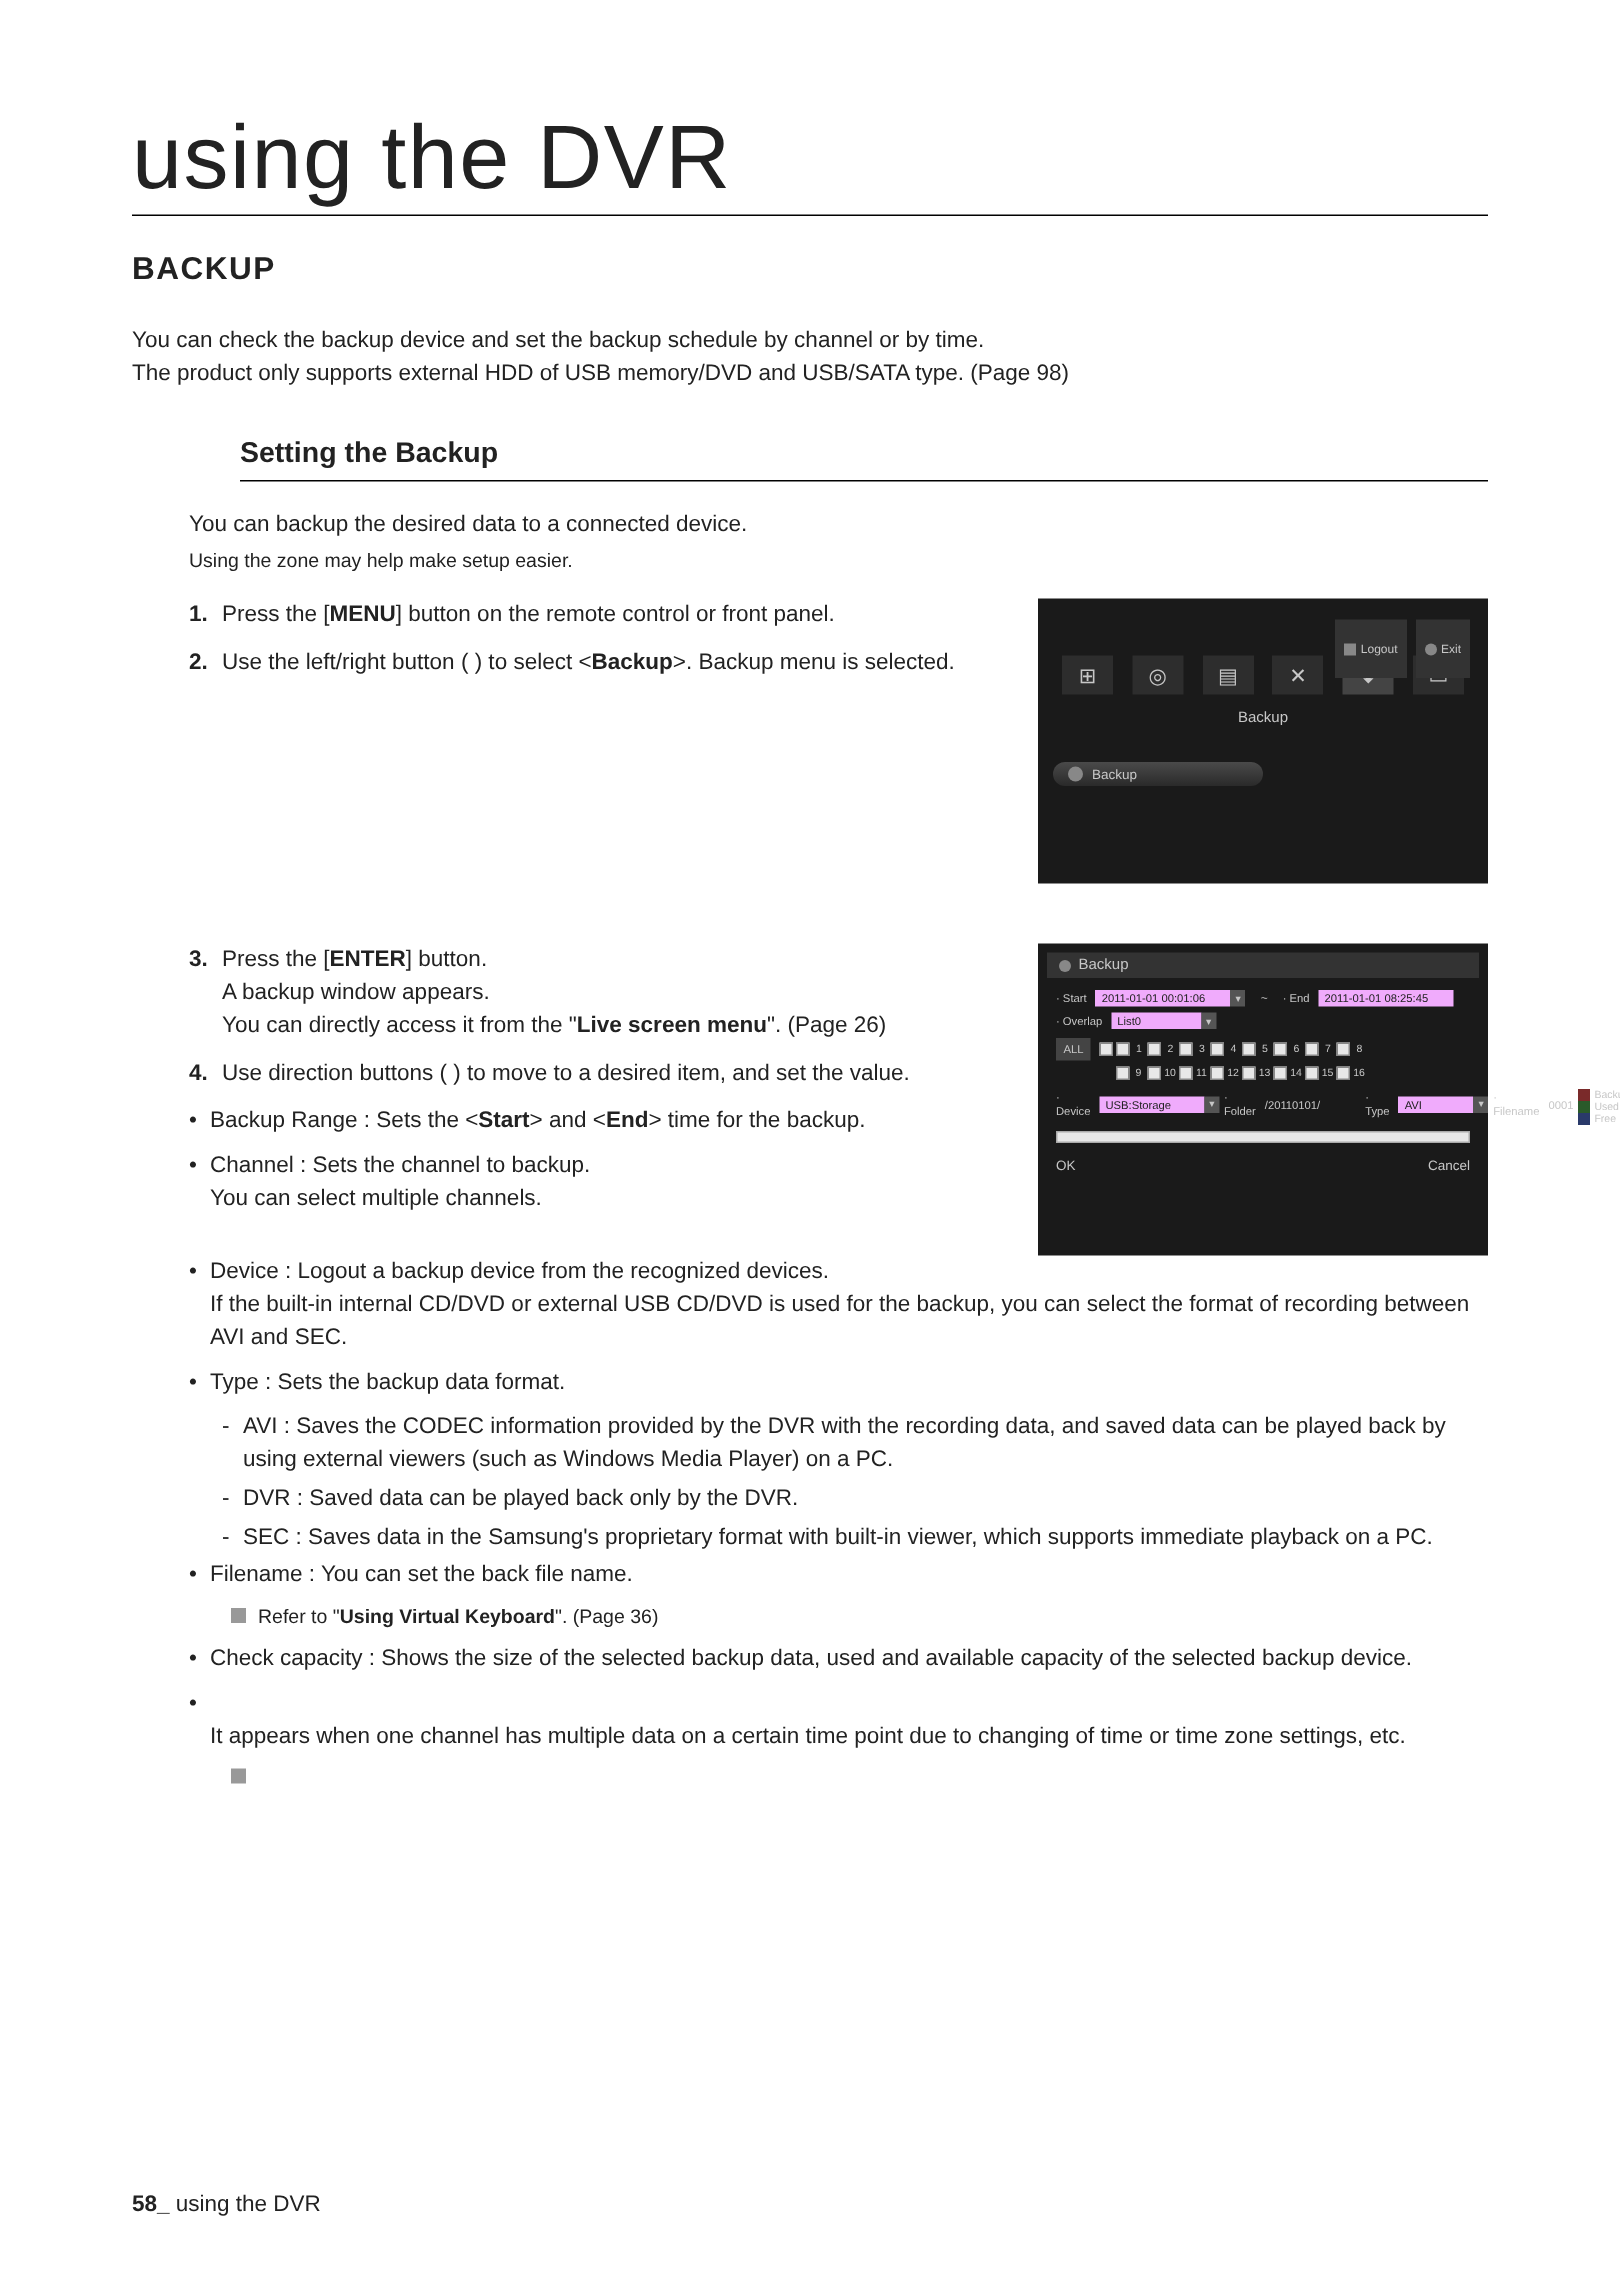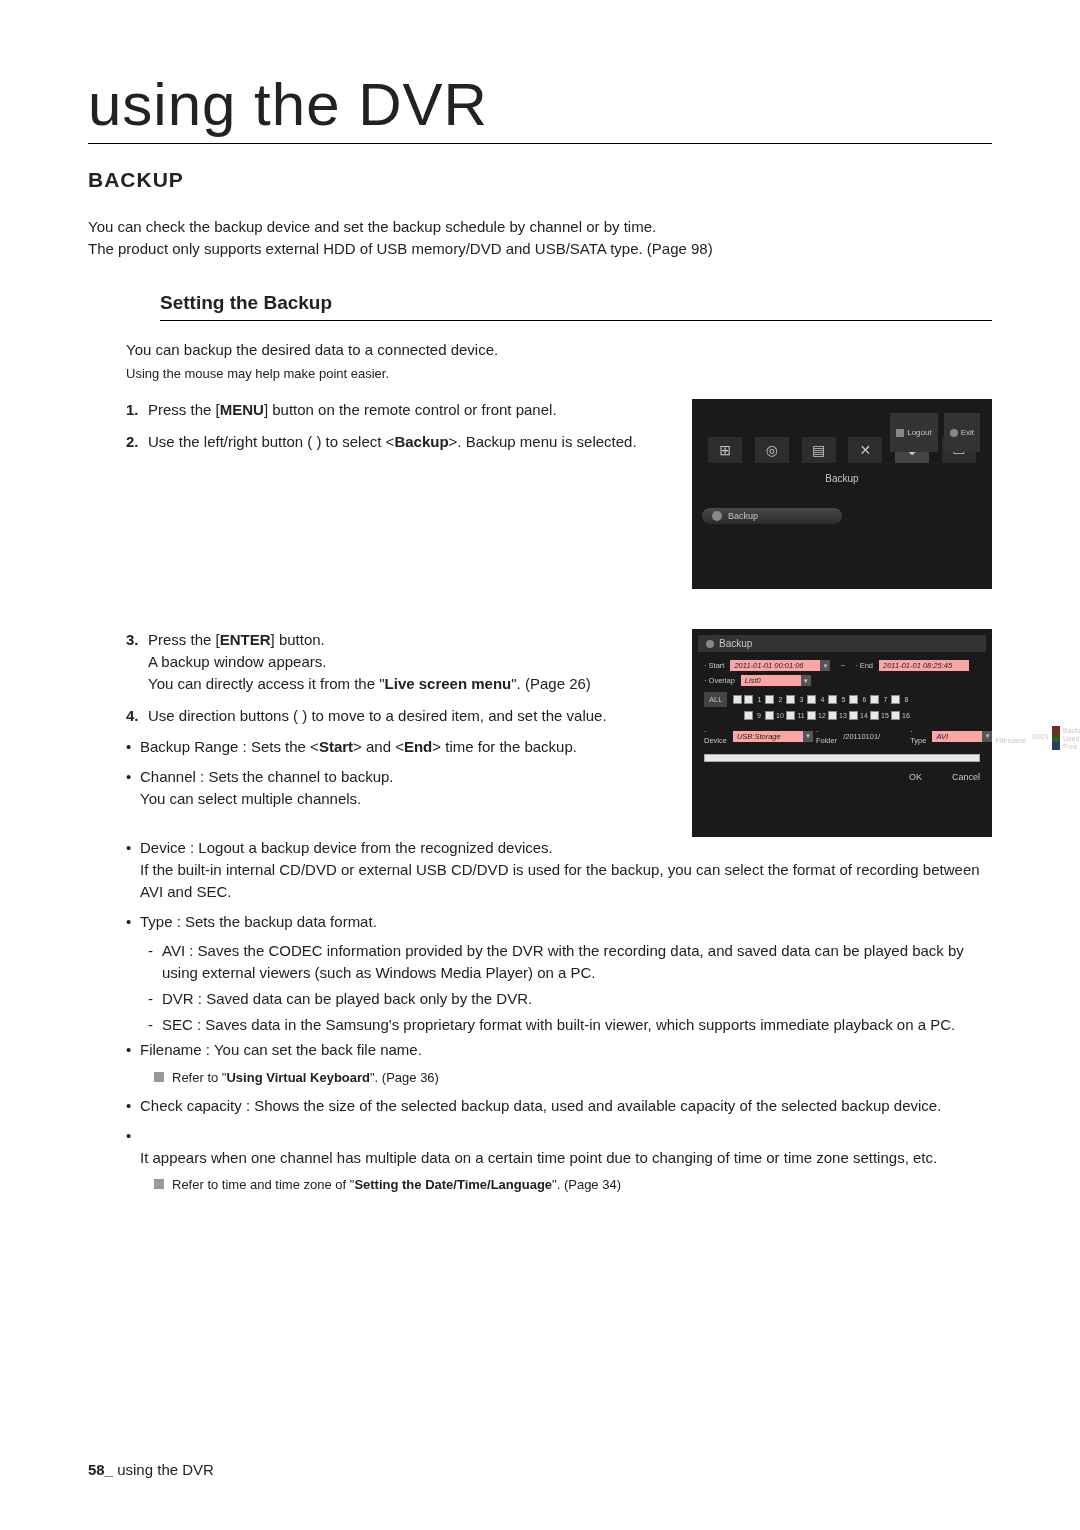--- a/index.html
+++ b/index.html
@@ -69,50 +69,50 @@
   .sc1-bar { margin-top: 24px; background: linear-gradient(#4a4a4a,#2a2a2a); border-radius: 10px; padding: 3px 10px; display:flex; align-items:center; gap:6px; width: 140px;}
   .sc1-bar-dot { width:10px;height:10px;border-radius:50%;background:#888;}
   .screenshot2 {
     width: 300px; height: 208px; background: #1a1a1a; color: #c7c7c7; font-size: 8px; padding: 6px;
   }
   .sc2-title { background:#333; padding:3px 8px; font-size:10px; display:flex; align-items:center; gap:5px;}
   .sc2-title .dotc { width:8px;height:8px;border-radius:50%;background:#888;}
   .sc2-body { padding: 8px 6px; }
   .sc2-row { display:flex; align-items:center; gap:6px; margin-bottom:4px;}
   .sc2-lbl { font-size:7.5px; }
-  .sc2-field { background:#fca5a5; color:#222; padding:1px 4px; font-size:7.5px; min-width:90px; height:11px; display:flex; align-items:center;font-style:italic;}
+  .sc2-field { background:#f0abfc; color:#222; padding:1px 4px; font-size:7.5px; min-width:90px; height:11px; display:flex; align-items:center;}
   .sc2-sel { display:flex; }
   .sc2-sel .arr { width:10px; background:#555; display:flex;align-items:center;justify-content:center;font-size:7px;}
   .sc2-grid { display:flex; flex-wrap:wrap; gap:2px; margin:6px 0; align-items:center;}
   .sc2-all { background:#444; padding:3px 5px; font-size:7.5px; margin-right:4px;}
   .sc2-cb { width:9px; height:9px; background:#e8e8e8; border:1px solid #888;}
   .sc2-ch { font-size:7px; width:8px; text-align:center;}
   .sc2-row2 { display:flex; gap:30px; margin-top:4px;}
   .sc2-col { display:flex; flex-direction:row; gap:3px;}
   .sc2-legend { display:flex; align-items:center; gap:3px; font-size:7px;}
   .sc2-sw { width:8px; height:8px; }
   .sc2-bar { height:8px; background:#e8e8e8; border:1px solid #aaa; margin-top:4px;}
-  .sc2-foot { display:flex; justify-content:flex-end; gap:30px; margin-top:10px; font-size:9px;}
+  .sc2-foot { display:flex; justify-content:space-between; gap:30px; margin-top:10px; font-size:9px;}
   .footer { position: absolute; bottom: 52px; left: 88px; font-size: 15px; }
   .footer .pg { font-weight: 700; }
 </style>
 </head>
 <body>
 
 <div class="page-title">using the DVR</div>
 <div class="section-h">BACKUP</div>
 <div class="intro">
   <div>You can check the backup device and set the backup schedule by channel or by time.</div>
   <div>The product only supports external HDD of USB memory/DVD and USB/SATA type. (Page 98)</div>
 </div>
 
 <div class="subsection">
   <div class="subh">Setting the Backup</div>
   <div class="lead">You can backup the desired data to a connected device.</div>
-  <div class="small">Using the mouse may help make point easier.</div>
+  <div class="small">Using the zone may help make setup easier.</div>
 
   <div class="row">
     <div class="left-col">
       <ol class="steps">
         <li>
           <span class="num">1.</span>
           <span><span>Press the [</span><span class="bold">MENU</span><span>] button on the remote control or front panel.</span></span>
         </li>
         <li>
           <span class="num">2.</span>
@@ -326,20 +326,19 @@
       <li>
         <span class="dot">•</span>
         <span><span>Check capacity : Shows the size of the selected backup data, used and available capacity of the selected backup device.</span></span>
       </li>
       <li>
         <span class="dot">•</span>
         <span><br><span>It appears when one channel has multiple data on a certain time point due to changing of time or time zone settings, etc.</span></span>
       </li>
       <div class="note-row">
         <span class="note-sq"></span>
-        <span><span>Refer to time and time zone of "</span><span class="bold">Setting the Date/Time/Language</span><span>". (Page 34)</span></span>
       </div>
     </ul>
 </div>
 
 <div class="footer">
   <span class="pg">58_</span><span> using the DVR</span>
 </div>
 
 </body></html>

